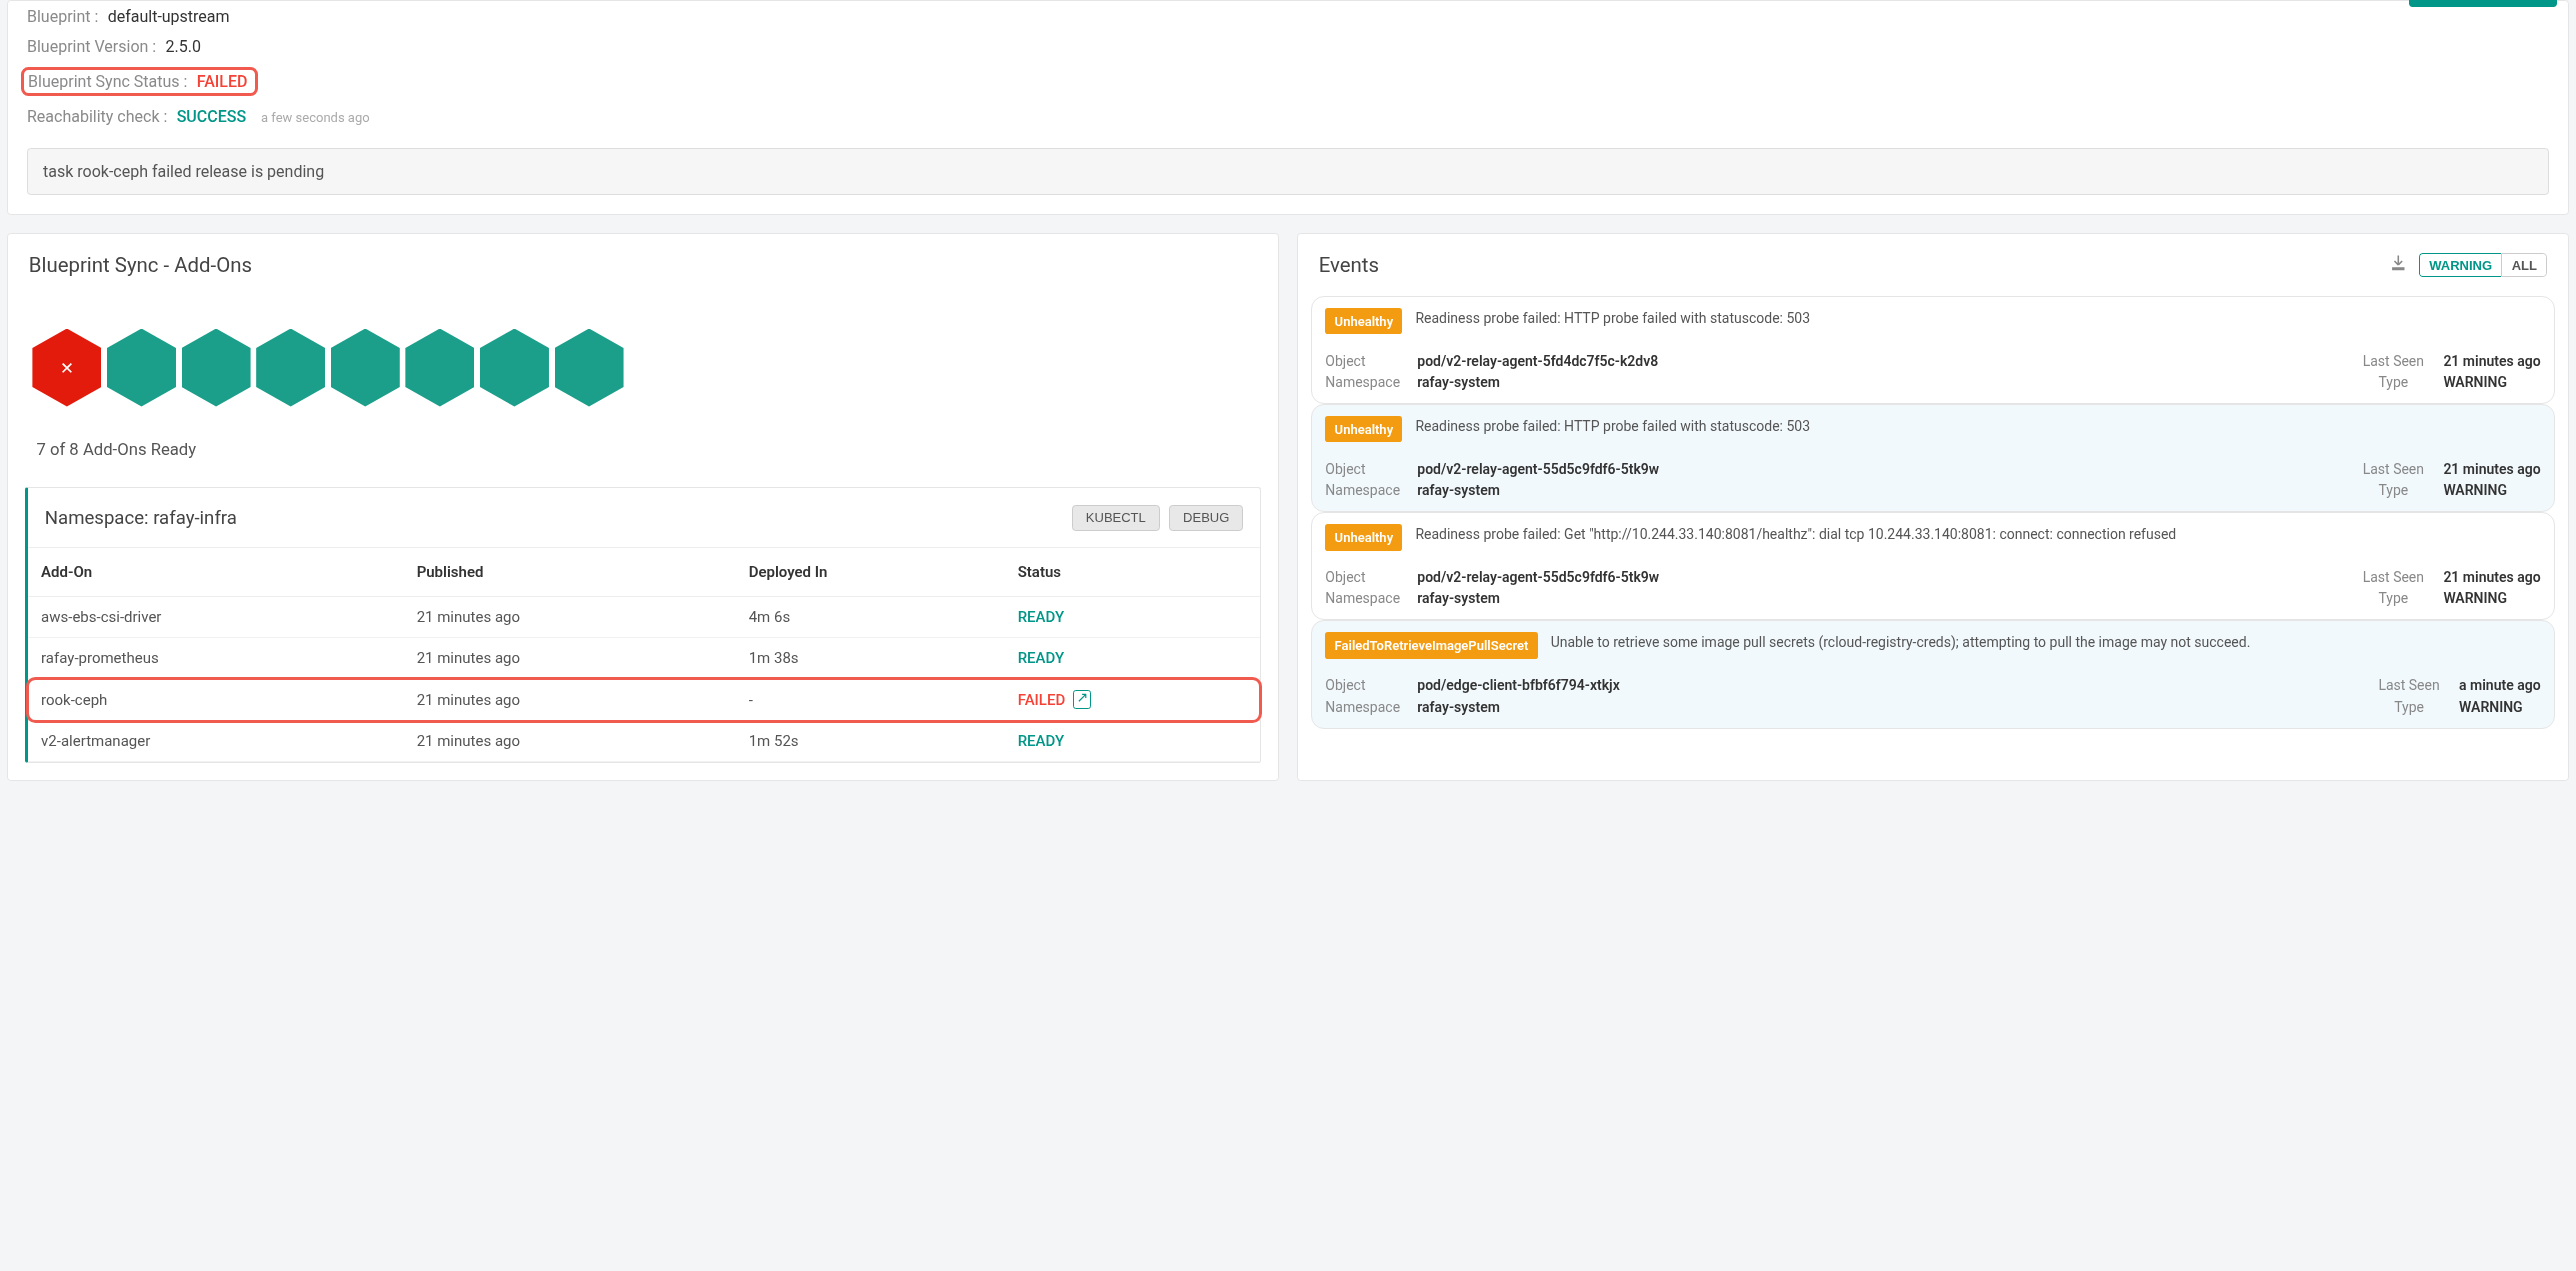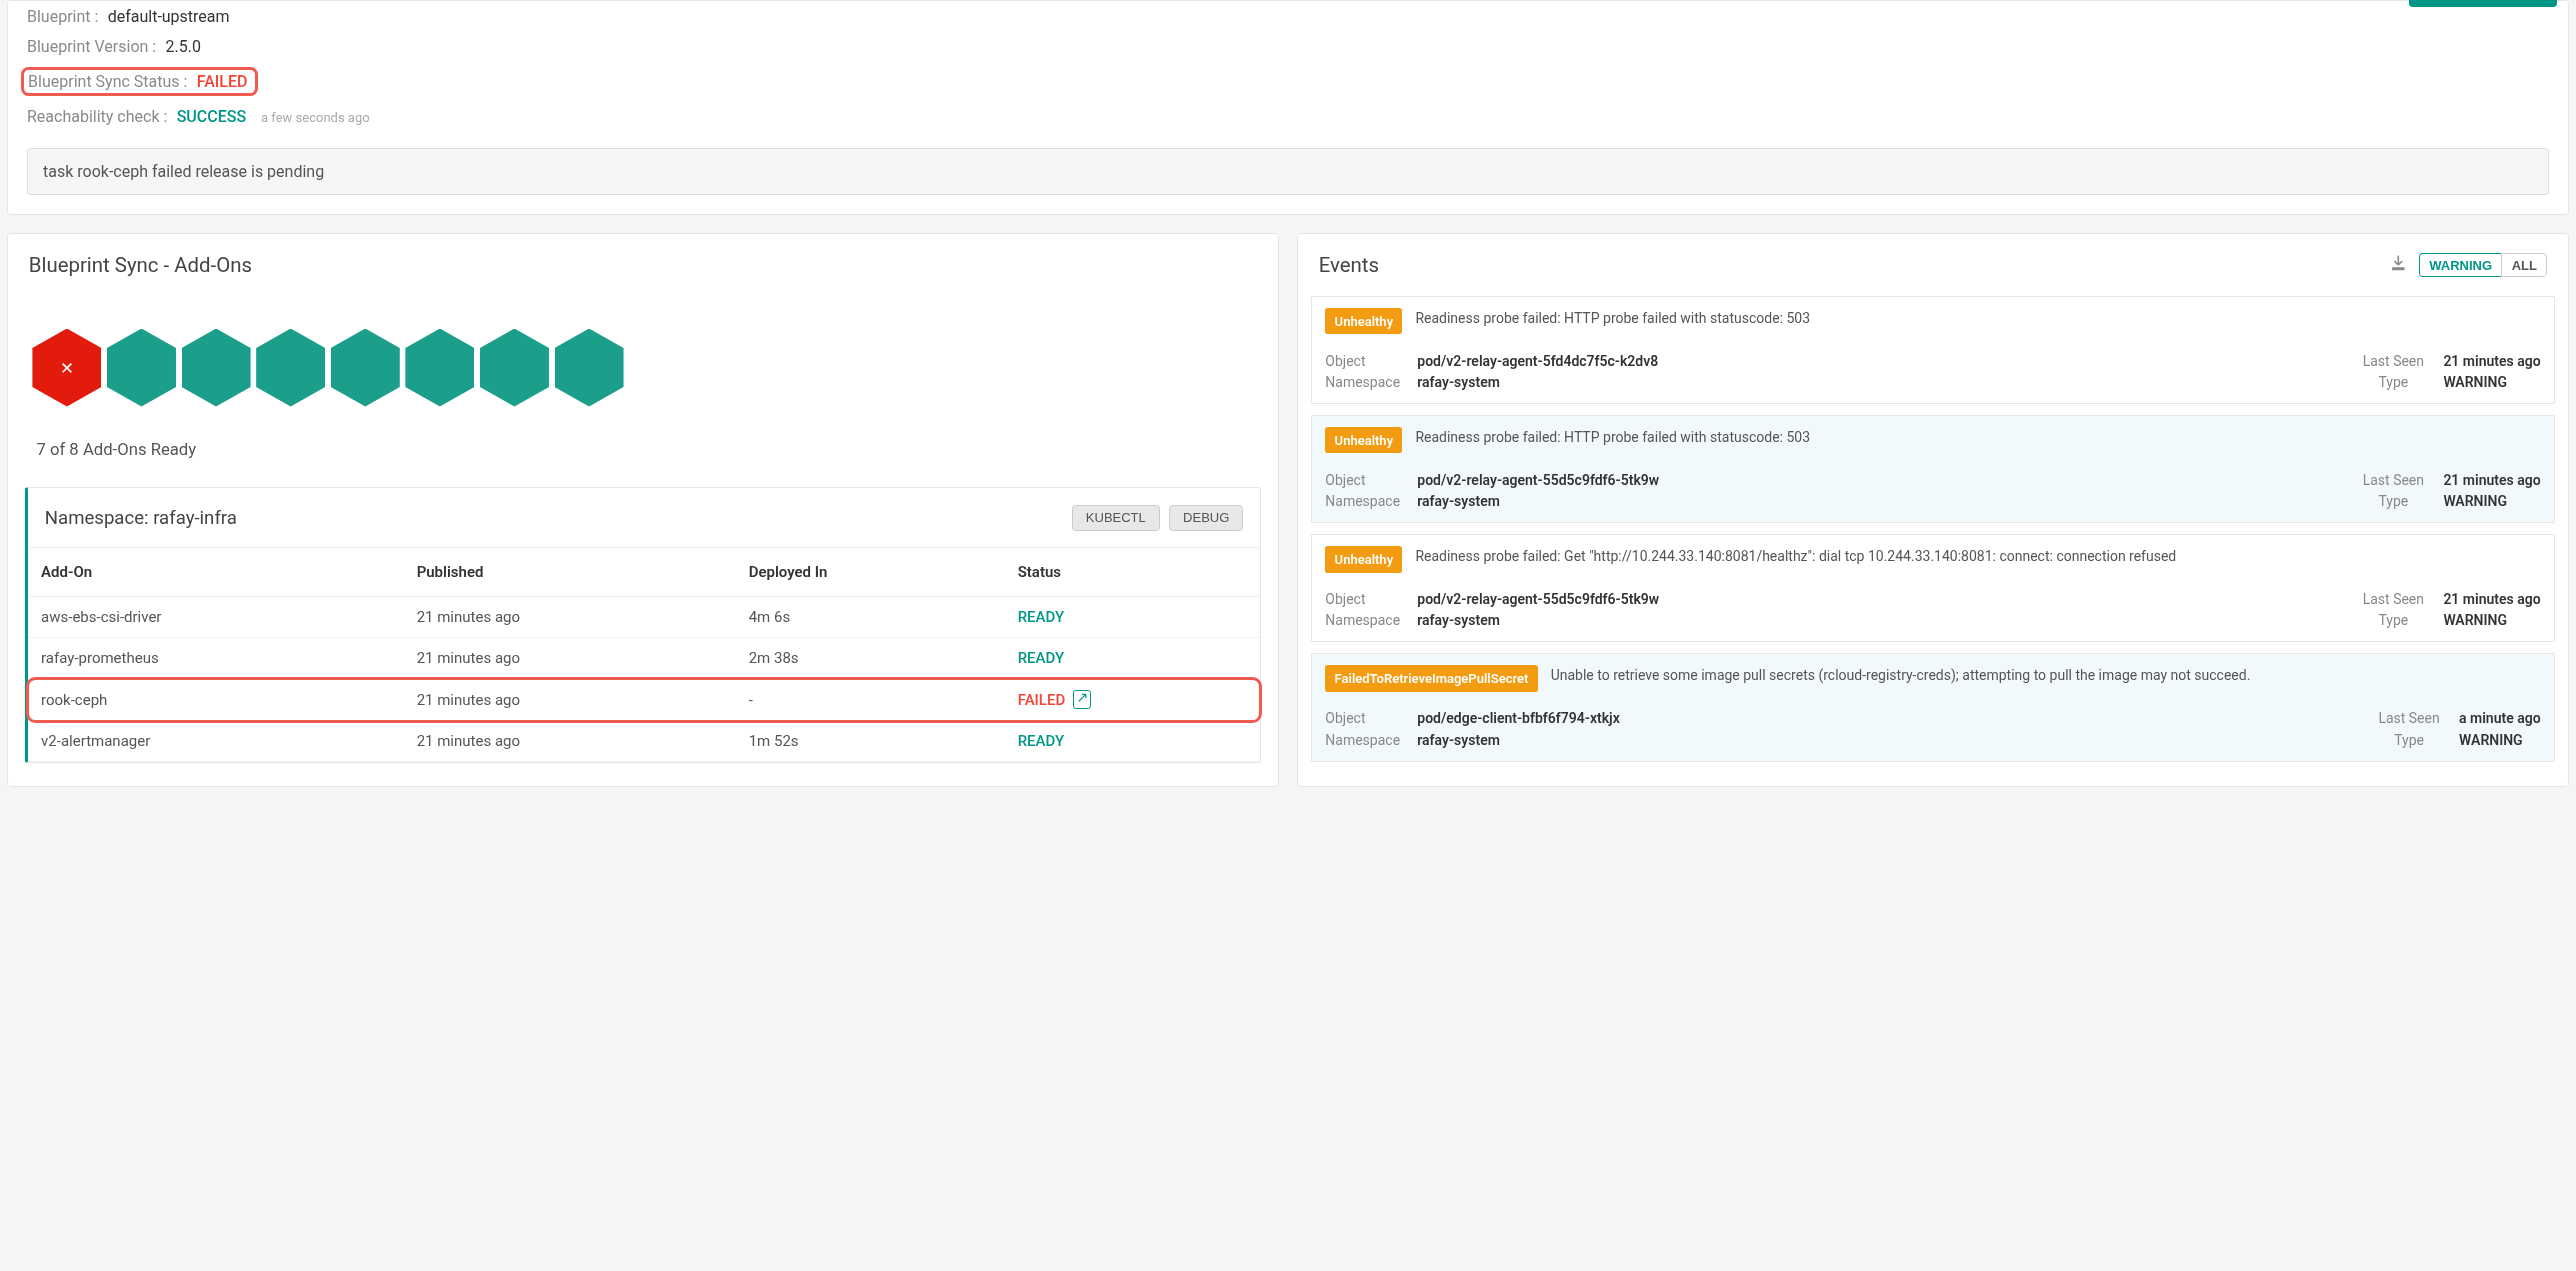--- a/index.html
+++ b/index.html
@@ -175,22 +175,21 @@
     top: -2.8px; left: 2.8px;
     color: #009688;
     font-size: 14px;
   }
   tr.row-hl td { position: relative; }
   tr.row-hl { outline: 3.7px solid #f05a4f; outline-offset: -1.9px; border-radius: 7.4px; }
 
   .events-body { padding: 0 13px 13px 13px; }
   .event-card {
     border: 0.9px solid #e5e5e5;
-    border-radius: 1px;
-    margin-bottom: 11px;
+    border-radius: 13px;
     background: #fff;
   }
   .event-card.alt { background: #f2f9fc; }
   .event-top {
     display: flex;
     align-items: flex-start;
     gap: 13px;
     padding: 11px 13px;
     flex-wrap: wrap;
   }
@@ -286,21 +285,21 @@
         <tbody id="addon-tbody">
             <tr>
               <td>aws-ebs-csi-driver</td>
               <td>21 minutes ago</td>
               <td>4m 6s</td>
               <td><span class="status-ready">READY </span></td>
             </tr>
             <tr>
               <td>rafay-prometheus</td>
               <td>21 minutes ago</td>
-              <td>2m 38s</td>
+              <td>1m 38s</td>
               <td><span class="status-ready">READY </span></td>
             </tr>
             <tr class="row-hl">
               <td>rook-ceph</td>
               <td>21 minutes ago</td>
               <td>-</td>
               <td><span class="status-failed">FAILED <span class="open-icon"></span></span></td>
             </tr>
             <tr>
               <td>v2-alertmanager</td>

